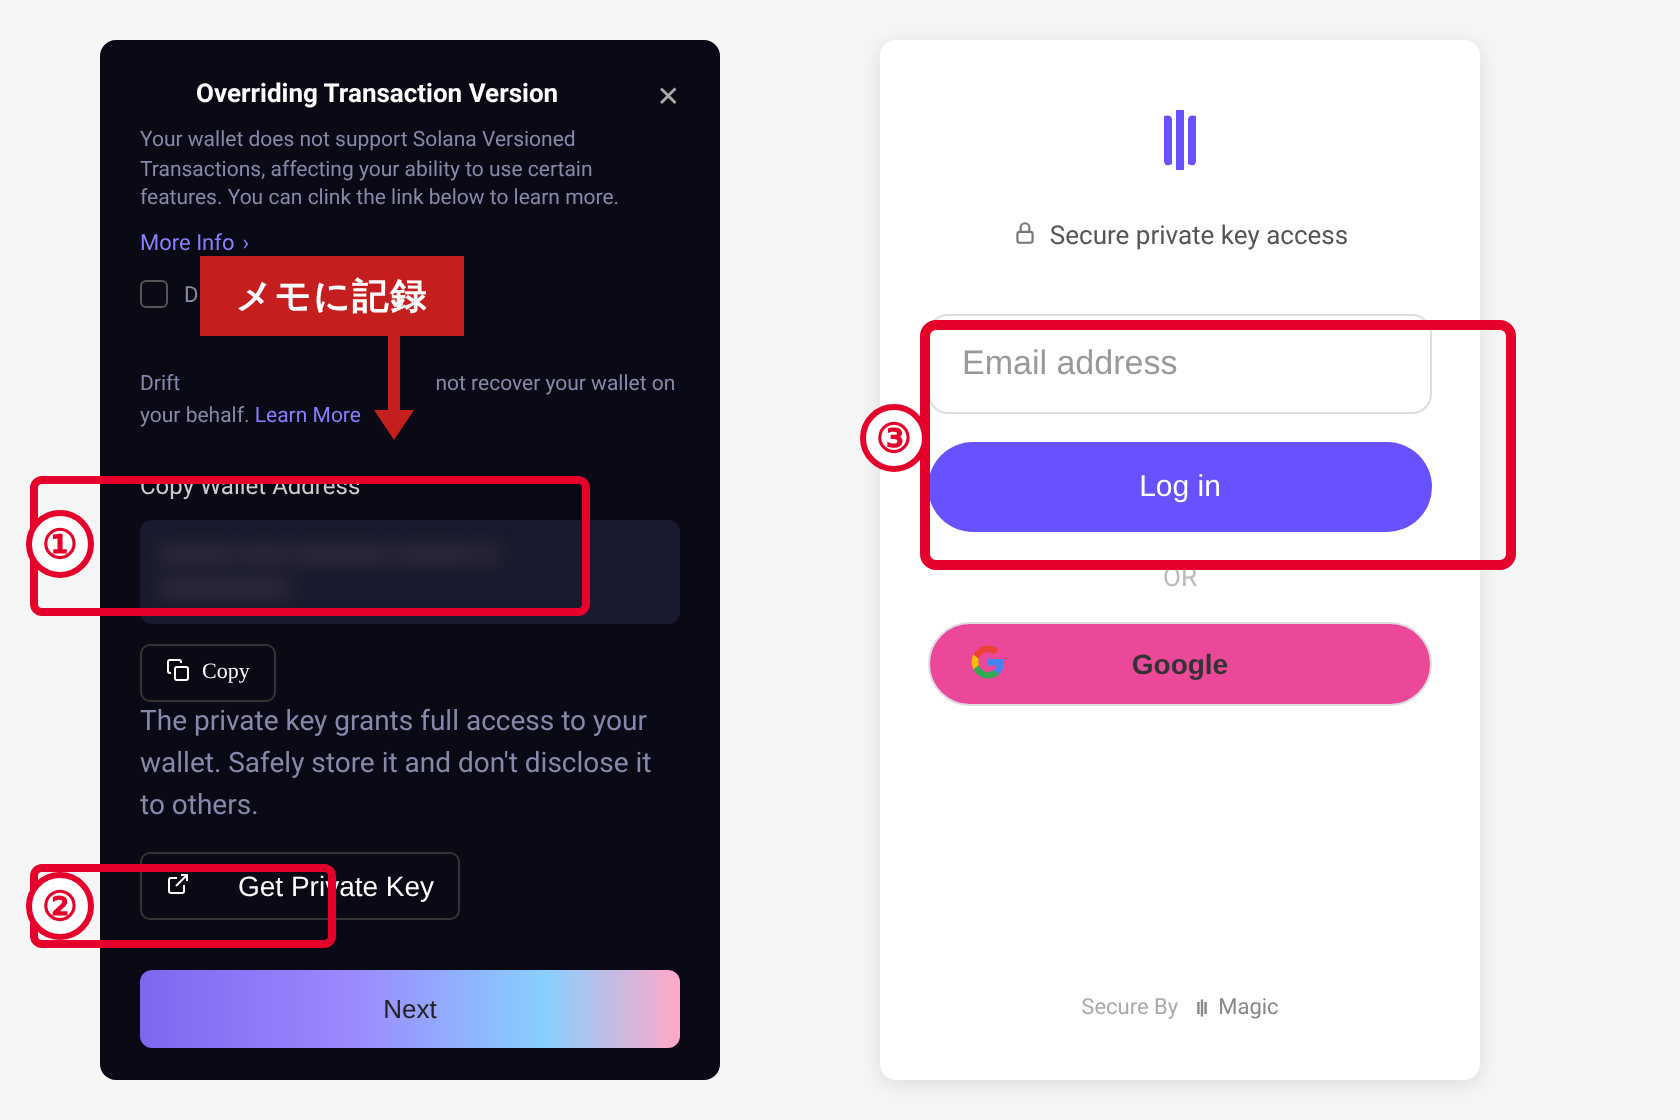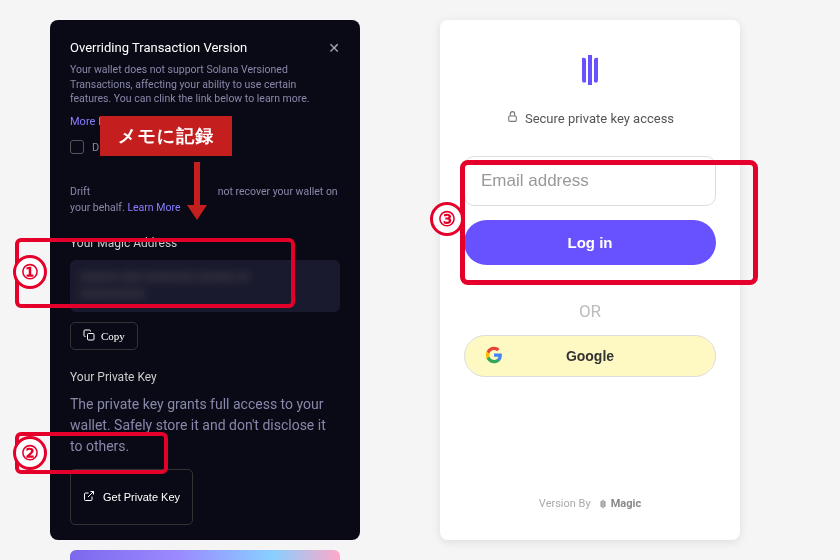--- a/index.html
+++ b/index.html
@@ -31,23 +31,24 @@
       border-radius: 8px;
       box-shadow: 0 2px 10px rgba(0,0,0,0.1);
       padding: 30px 24px;
       position: relative;
       display: flex;
       flex-direction: column;
       align-items: center;
     }
     .override-title {
       font-size: 13px;
-      font-weight: 400;
+      font-weight: 700;
       color: #fff;
       margin-bottom: 8px;
+      margin-left: 28px;
     }
     .override-desc {
       font-size: 10.5px;
       color: #8888aa;
       line-height: 1.4;
       margin-bottom: 8px;
     }
     .more-info {
       font-size: 11px;
       color: #8a7eff;
@@ -73,21 +74,21 @@
     }
     .checkbox {
       width: 14px;
       height: 14px;
       border: 1.5px solid #555;
       border-radius: 3px;
     }
     .memo-badge {
       position: absolute;
       left: 100px;
-      top: 116px;
+      top: 128px;
       background: #c41e1e;
       color: #fff;
       padding: 8px 18px;
       font-size: 18px;
       font-weight: 700;
       z-index: 10;
       letter-spacing: 1px;
     }
     .memo-arrow {
       position: absolute;
@@ -179,27 +180,27 @@
     }
     .private-key-desc {
       font-size: 14px;
       color: #8888aa;
       line-height: 1.5;
       margin-bottom: 12px;
     }
     .get-key-btn {
       display: inline-flex;
       align-items: center;
-      gap: 8px;
+      gap: 24px;
       background: transparent;
       border: 1px solid #333;
       border-radius: 5px;
-      padding: 20px 12px;
-      color: #fff;
-      font-size: 11px;
+      padding: 8px 12px;
+      color: #fff;
+      font-size: 14px;
       cursor: pointer;
     }
     .next-btn {
       width: 100%;
       padding: 12px;
       background: linear-gradient(90deg, #7b68ee 0%, #9b8aff 40%, #88cfff 75%, #ffa8c8 100%);
       border: none;
       border-radius: 6px;
       color: #222;
       font-size: 13px;
@@ -251,32 +252,32 @@
       color: #999;
     }
     .login-btn {
       width: 100%;
       padding: 14px;
       background: #6851ff;
       border: none;
       border-radius: 24px;
       color: #fff;
       font-size: 15px;
-      font-weight: 700;
+      font-weight: 400;
       cursor: pointer;
     }
     .or-text {
-      font-size: 17px;
+      font-size: 13px;
       color: #bbb;
-      margin: 36px 0 14px;
+      margin: 16px 0 14px;
     }
     .oauth-btn {
       width: 100%;
       padding: 12px;
-      background: #fef9c3;
+      background: #ec4899;
       border: 1px solid #ddd;
       border-radius: 24px;
       display: flex;
       align-items: center;
       font-size: 14px;
       font-weight: 600;
       color: #333;
       cursor: pointer;
       margin-bottom: 12px;
       position: relative;
@@ -296,21 +297,21 @@
       color: #aaa;
       display: flex;
       align-items: center;
       gap: 6px;
     }
     .secured-by .magic-logo {
       display: flex;
       align-items: center;
       gap: 2px;
       color: #888;
-      font-weight: 700;
+      font-weight: 400;
     }
   </style>
 </head>
 <body>
 
 <div class="panel-left">
   <div class="close-btn">✕</div>
   <div class="override-title">Overriding Transaction Version</div>
   <div class="override-desc">Your wallet does not support Solana Versioned Transactions, affecting your ability to use certain features. You can clink the link below to learn more.</div>
   <div class="more-info">
@@ -319,34 +320,33 @@
   </div>
   <div class="checkbox-row">
     <div class="checkbox"></div>
     <span style="font-size:11px;color:#8888aa">D</span>
   </div>
   <div class="drift-text">
     <span>Drift</span>&nbsp;&nbsp;&nbsp;&nbsp;&nbsp;&nbsp;&nbsp;&nbsp;&nbsp;&nbsp;&nbsp;&nbsp;&nbsp;&nbsp;&nbsp;&nbsp;&nbsp;&nbsp;&nbsp;&nbsp;&nbsp;&nbsp;&nbsp;&nbsp;&nbsp;&nbsp;&nbsp;&nbsp;&nbsp;&nbsp;&nbsp;&nbsp;&nbsp;&nbsp;&nbsp;&nbsp;&nbsp;&nbsp;&nbsp;&nbsp;&nbsp;&nbsp;&nbsp;&nbsp;&nbsp;&nbsp;&nbsp;&nbsp;
     <span>not recover your wallet on your behalf.</span>
     <span class="learn-more">Learn More</span>
   </div>
-  <div class="section-label">Your Magic Address</div>
+  <div class="section-label">Copy Wallet Address</div>
   <div class="wallet-address-box">
     <div class="blur-content">xxxxxxx xxxx xxxxxxxxx xxxxxxx xx<br>xxxxxxxxxxxx</div>
   </div>
   <button class="copy-btn">
     <span>
       <svg width="12" height="12" viewBox="0 0 24 24" fill="none" stroke="#fff" stroke-width="2">
           <rect x="9" y="9" width="13" height="13" rx="2"></rect>
           <path d="M5 15H4a2 2 0 01-2-2V4a2 2 0 012-2h9a2 2 0 012 2v1"></path>
         </svg>
     </span>
     <span>Copy</span>
   </button>
-  <div class="section-label">Your Private Key</div>
   <div class="private-key-desc">The private key grants full access to your wallet. Safely store it and don't disclose it to others.</div>
   <button class="get-key-btn">
     <span>
       <svg width="12" height="12" viewBox="0 0 24 24" fill="none" stroke="#fff" stroke-width="2">
           <path d="M18 13v6a2 2 0 01-2 2H5a2 2 0 01-2-2V8a2 2 0 012-2h6"></path>
           <polyline points="15 3 21 3 21 9"></polyline>
           <line x1="10" y1="14" x2="21" y2="3"></line>
         </svg>
     </span>
     <span>Get Private Key</span>
@@ -379,21 +379,21 @@
       <svg width="18" height="18" viewBox="0 0 48 48">
           <path fill="#4285F4" d="M45 24.5c0-1.6-.1-3.1-.4-4.5H24v8.5h11.8c-.5 2.7-2 5-4.4 6.6v5.5h7.1C42.6 36.7 45 31 45 24.5z"></path>
           <path fill="#34A853" d="M24 46c5.9 0 10.9-2 14.5-5.4l-7.1-5.5c-2 1.3-4.5 2.1-7.4 2.1-5.7 0-10.5-3.8-12.2-9H4.5v5.6C8.1 41 15.5 46 24 46z"></path>
           <path fill="#FBBC05" d="M11.8 28.2c-.4-1.3-.7-2.7-.7-4.2s.2-2.9.7-4.2v-5.6H4.5C3 17.3 2.1 20.6 2.1 24s.9 6.7 2.4 9.8l7.3-5.6z"></path>
           <path fill="#EA4335" d="M24 10.8c3.2 0 6.1 1.1 8.4 3.3l6.3-6.3C34.9 4 29.9 2 24 2 15.5 2 8.1 7 4.5 14.2l7.3 5.6c1.7-5.2 6.5-9 12.2-9z"></path>
         </svg>
     </span>
     <span>Google</span>
   </button>
   <div class="secured-by">
-    <span>Version By</span>
+    <span>Secure By</span>
     <span class="magic-logo">
       <svg width="12" height="12" viewBox="0 0 40 40">
           <path d="M12 10 L12 30 L16 30 L16 10 Z M18 6 L18 34 L22 34 L22 6 Z M24 10 L24 30 L28 30 L28 10 Z" fill="#888"></path>
         </svg>
       <span>Magic</span>
     </span>
   </div>
 </div>
 
 <div class="memo-badge">メモに記録</div>

